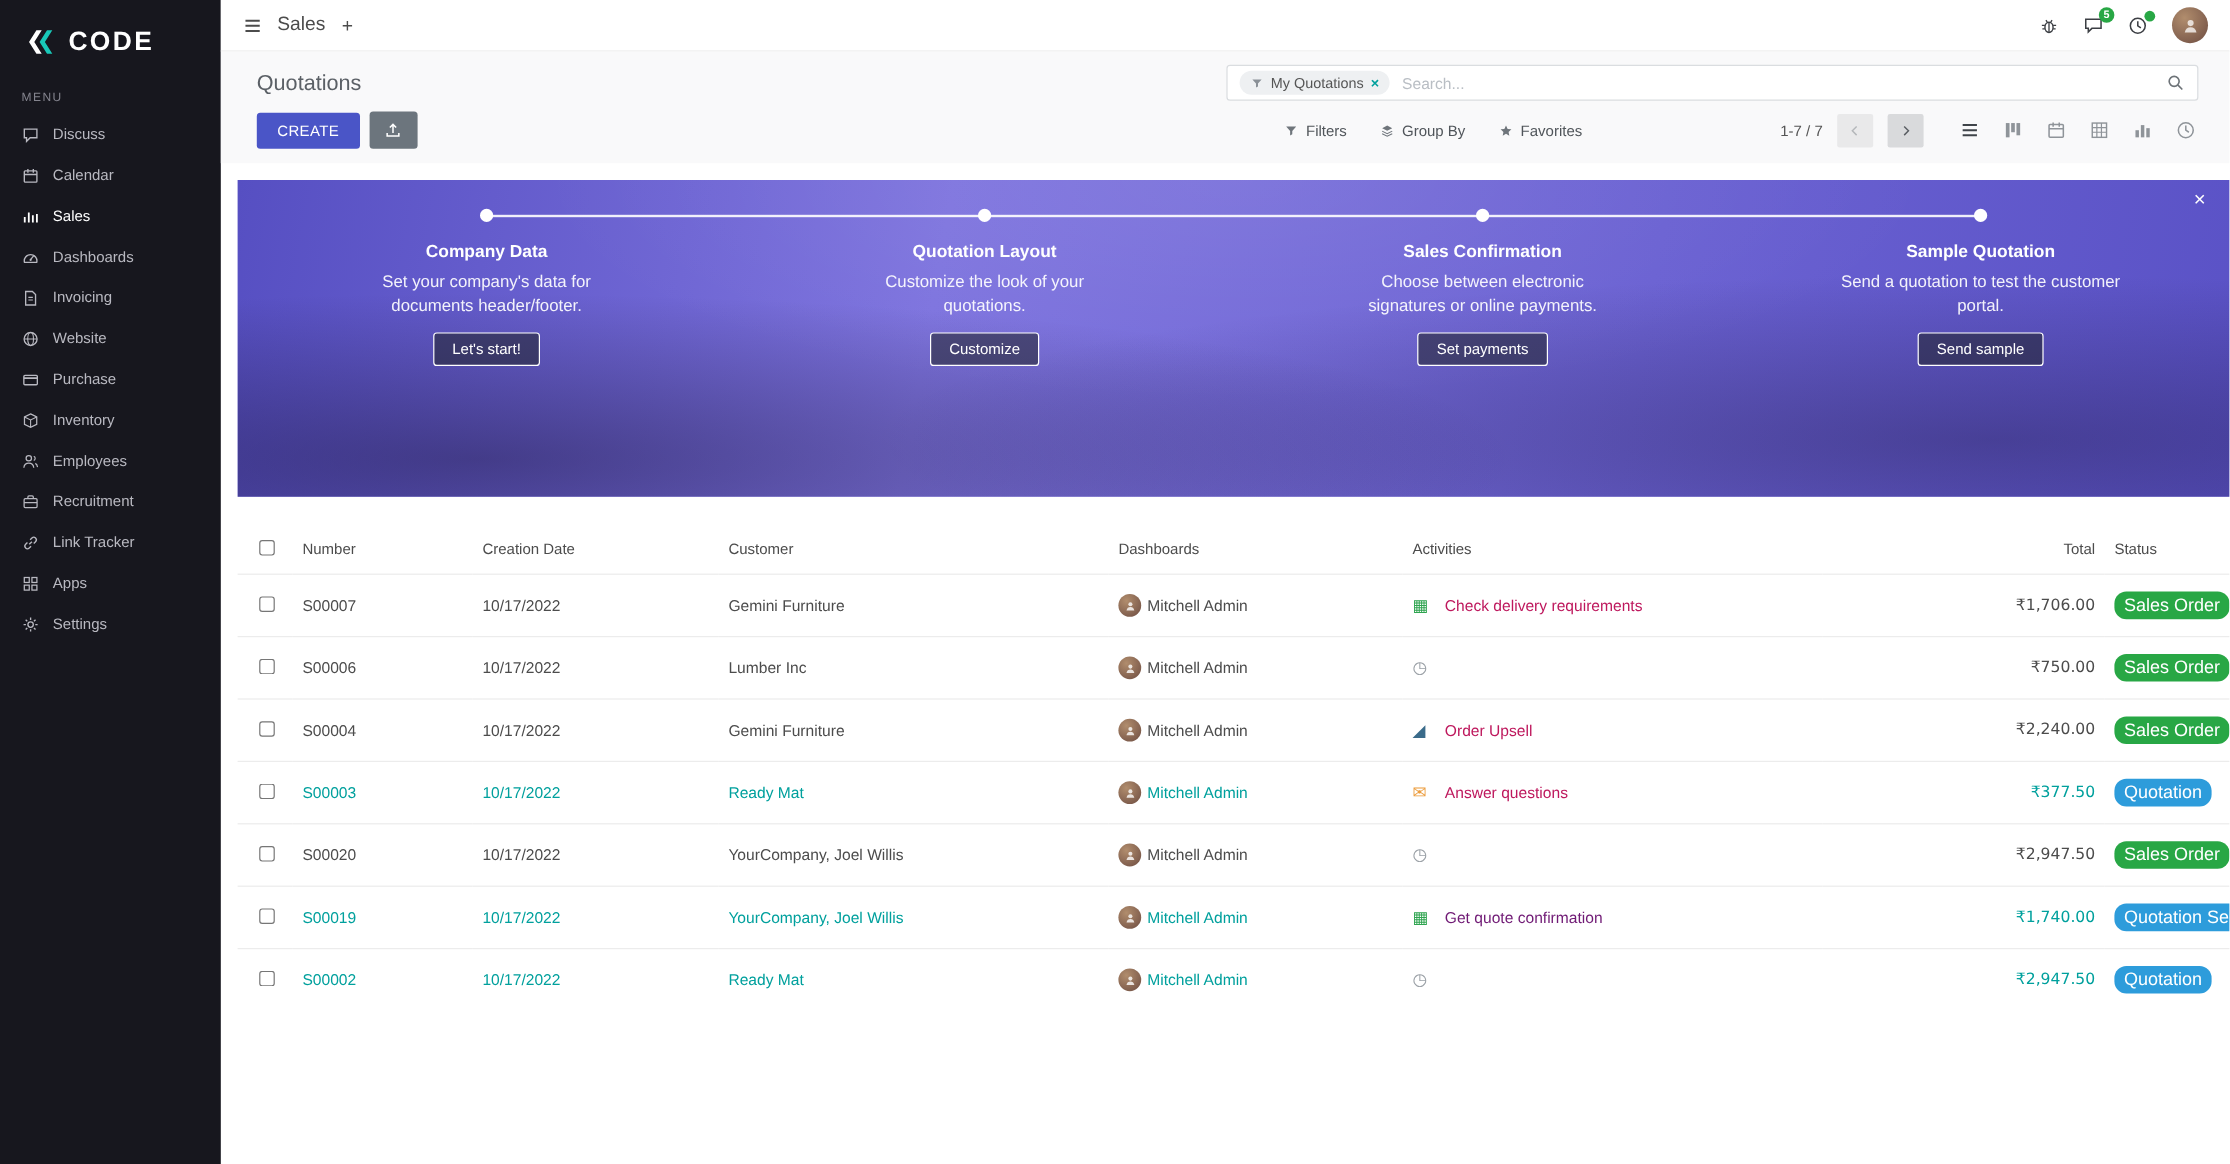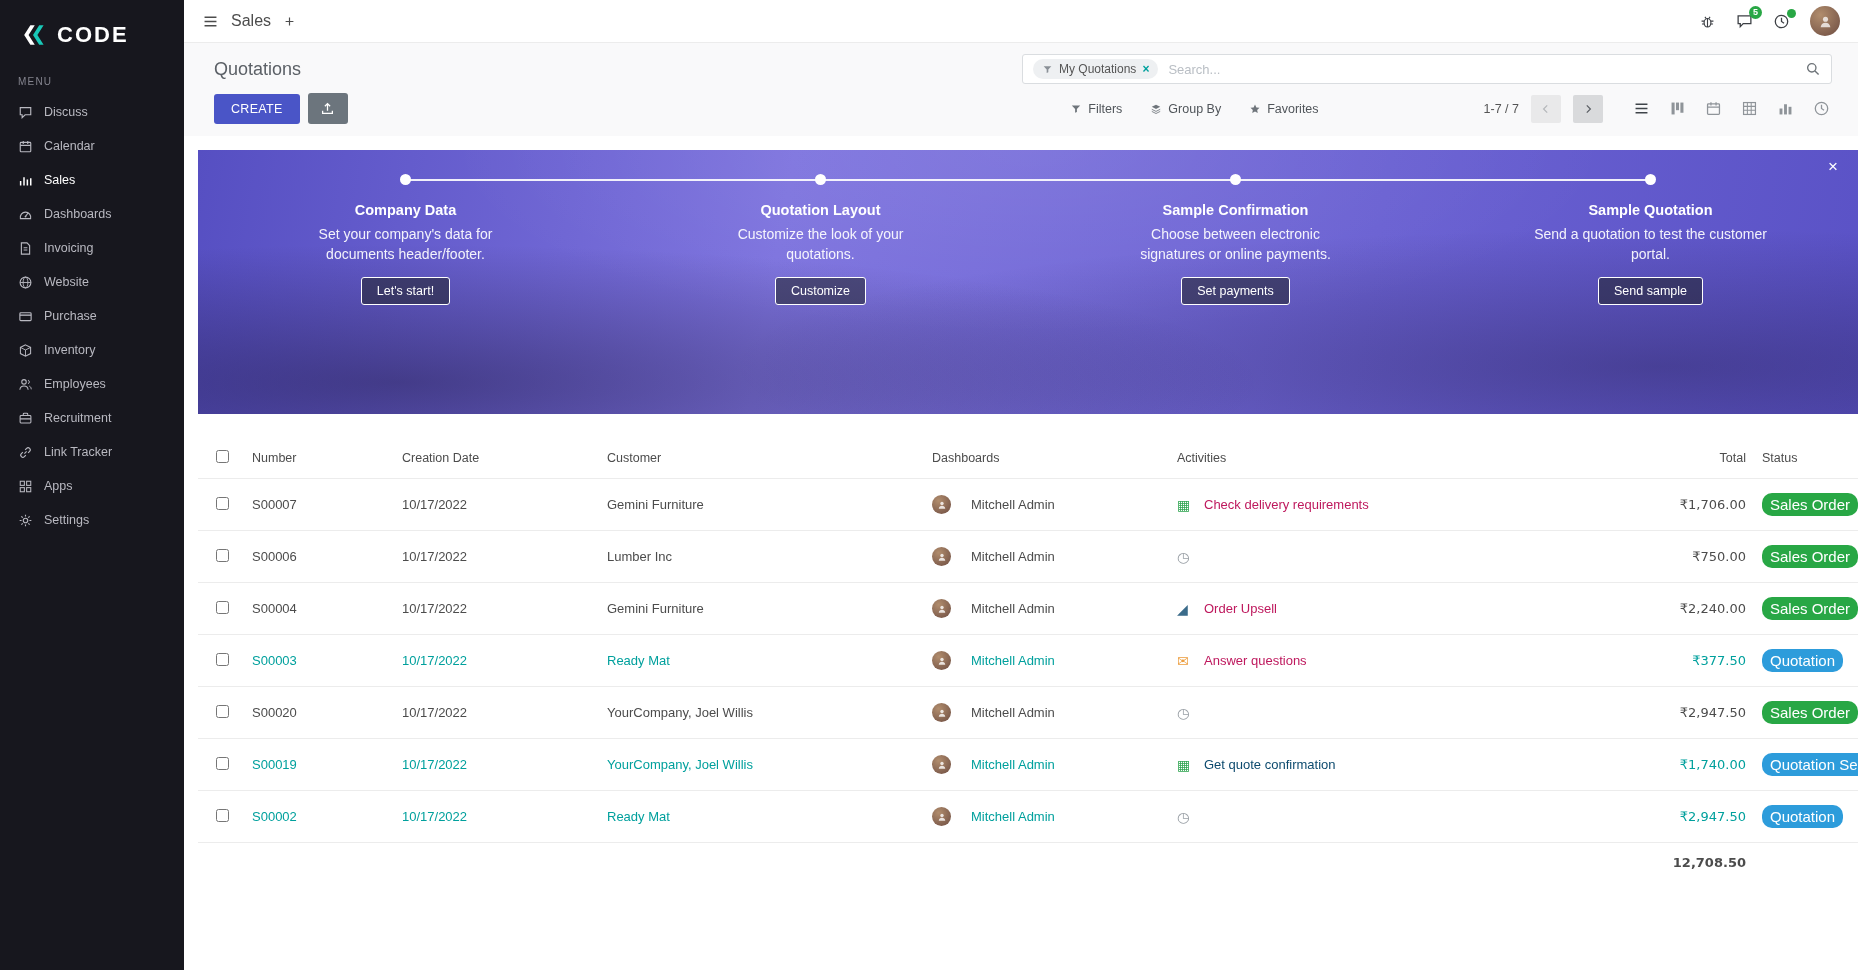--- a/index.html
+++ b/index.html
@@ -96,33 +96,33 @@
   table{width:100%;border-collapse:collapse;table-layout:fixed}
   th{font-size:12.5px;color:#4c4c4c;text-align:left;padding:10px 8px 12px;font-weight:normal;
      white-space:nowrap;overflow:hidden;cursor:pointer}
   td{font-size:13px;padding:14px 8px;border-top:1px solid #ececec;white-space:nowrap;overflow:hidden}
   .al-right{text-align:right}
   .c-check{padding-left:18px;width:46px}
   .c-check input{width:13px;height:13px;margin:0;accent-color:#8a8f94;cursor:pointer}
   .c-total{text-align:right;font-family:"DejaVu Sans","Liberation Sans",sans-serif}
   .c-status{padding-left:8px}
   tr.hl td{color:#00a09d}
-  .sp{display:flex;align-items:center;gap:20px}
+  .sp{display:flex;align-items:center;gap:5px}
   .sp-av{width:19px;height:19px;border-radius:50%;flex:none;
          background:radial-gradient(circle at 35% 30%,#b18d6d,#6d4c41);
          display:inline-flex;align-items:center;justify-content:center;color:rgba(255,255,255,.8)}
   .sp-av svg{width:10px;height:10px}
   .act{display:flex;align-items:center;gap:7px}
   .act-ic{width:20px;display:inline-block;font-family:"DejaVu Sans",sans-serif;font-size:14px;line-height:1;cursor:pointer}
   .glyph-spreadsheet::before{content:"\25A6";color:#2ea44f}
   .glyph-clock::before{content:"\25F7";color:#9aa0a6}
   .glyph-chart::before{content:"\25E2";color:#3a6b8a}
   .glyph-envelope::before{content:"\2709";color:#ec9d3e}
   .act-text{color:#be185d}
-  .act-text.teal{color:#0c4a6e}
+  .act-text.teal{color:#701a75}
   .badge{display:inline-block;padding:3px 8px;border-radius:10px;font-size:15px;color:#fff;white-space:nowrap}
   .st-green{background:#28a745}
   .st-blue{background:#2d9cdb}
   .foot td{font-weight:bold;color:#4c4c4c;padding:12px 8px}
 </style>
 </head>
 <body>
 
 <svg width="0" height="0" style="position:absolute">
   <defs>
@@ -508,21 +508,21 @@
 
         <div class="step">
           <span class="dot"></span>
           <div class="step-title">Quotation Layout</div>
           <div class="step-desc">Customize the look of your quotations.</div>
           <button class="step-btn">Customize</button>
         </div>
 
         <div class="step">
           <span class="dot"></span>
-          <div class="step-title">Sample Confirmation</div>
+          <div class="step-title">Sales Confirmation</div>
           <div class="step-desc">Choose between electronic signatures or online payments.</div>
           <button class="step-btn">Set payments</button>
         </div>
 
         <div class="step">
           <span class="dot"></span>
           <div class="step-title">Sample Quotation</div>
           <div class="step-desc">Send a quotation to test the customer portal.</div>
           <button class="step-btn">Send sample</button>
         </div>
@@ -746,27 +746,17 @@
                 <span class="act-ic glyph-clock"></span>
                 <span class="act-text"></span>
               </span>
             </td>
             <td class="c-total">₹2,947.50</td>
             <td class="c-status">
               <span class="badge st-blue">Quotation</span>
             </td>
           </tr>
 
-        <tr class="foot">
-          <td class="c-check"></td>
-            <td></td>
-            <td></td>
-            <td></td>
-            <td></td>
-            <td></td>
-          <td class="c-total">12,708.50</td>
-          <td></td>
-        </tr>
       </tbody>
     </table>
   </div>
 
 </div>
 
 </body></html>

